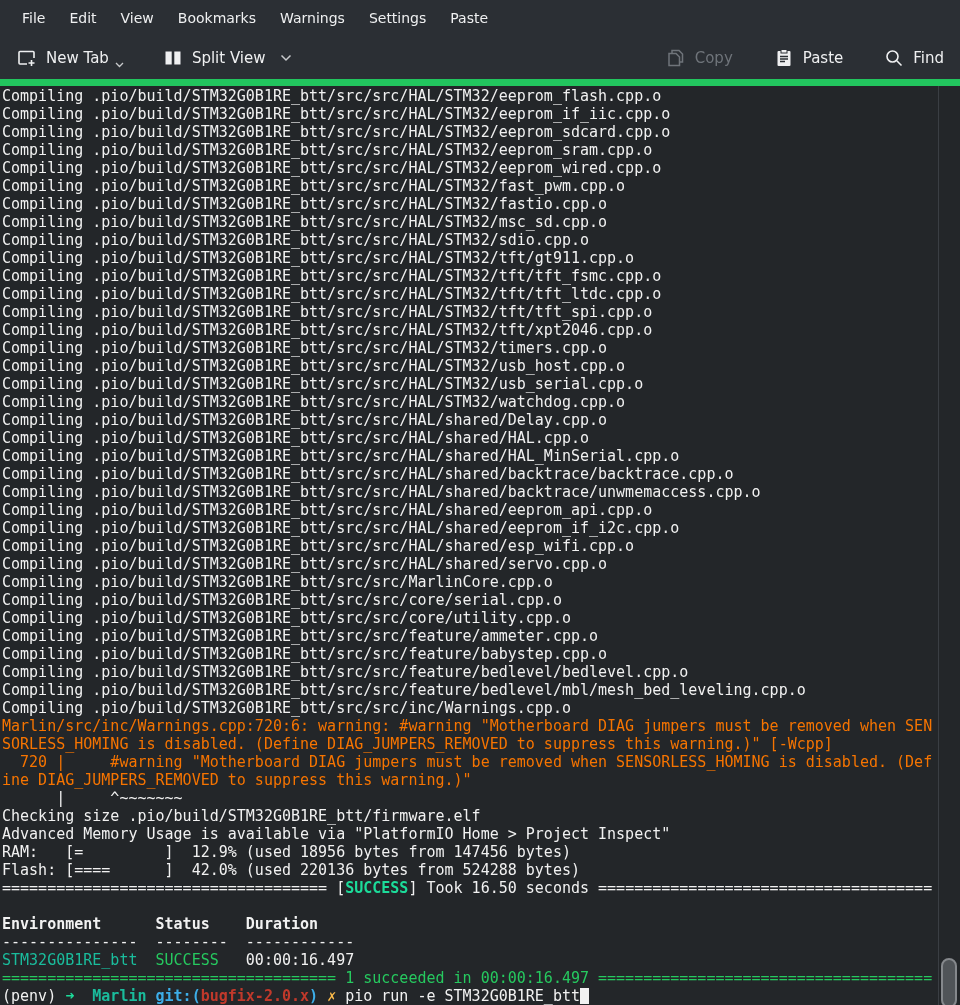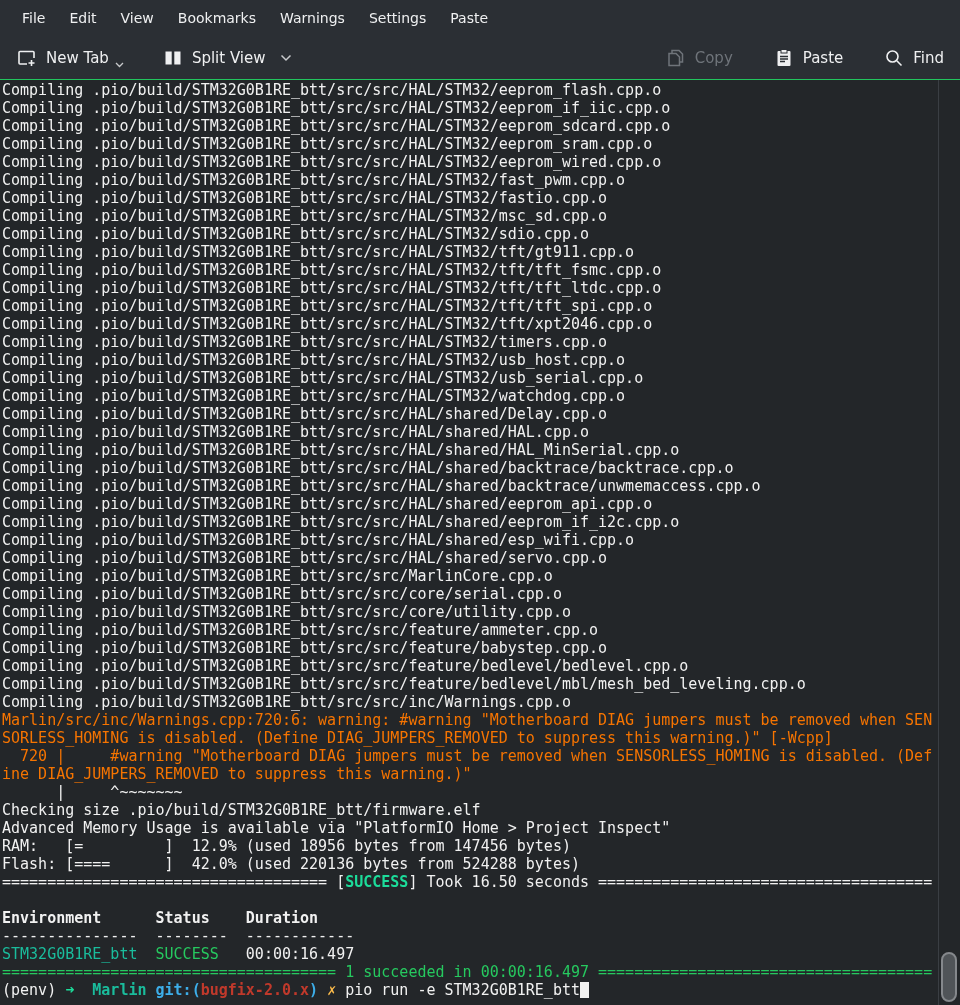--- a/index.html
+++ b/index.html
@@ -13,21 +13,21 @@
     height:36px;background:var(--window_bg);
     display:flex;align-items:flex-start;padding-left:10px;
   }
   .menu-item{
     color:var(--menu_fg);font-size:14px;height:36px;line-height:36px;
     padding:0 12px;cursor:default;
   }
   
   .toolbar{
     height:43px;background:var(--window_bg);
-    border-bottom:1px solid #22c55e;
+    border-bottom:7px solid #22c55e;
     display:flex;align-items:center;padding:0 16px;
   }
   .tb-btn{display:flex;align-items:center;gap:8px;color:var(--menu_fg);
     font-size:15px;margin-right:36px;position:relative;}
   .tb-right{margin-left:auto;display:flex;align-items:center;}
   .tb-right .tb-btn{margin-right:0;margin-left:40px;}
   .tb-btn.disabled{color:var(--disabled_fg);}
   .tb-btn svg{display:block;}
   .mini-chevron{position:relative;top:7px;left:-2px;}
   

